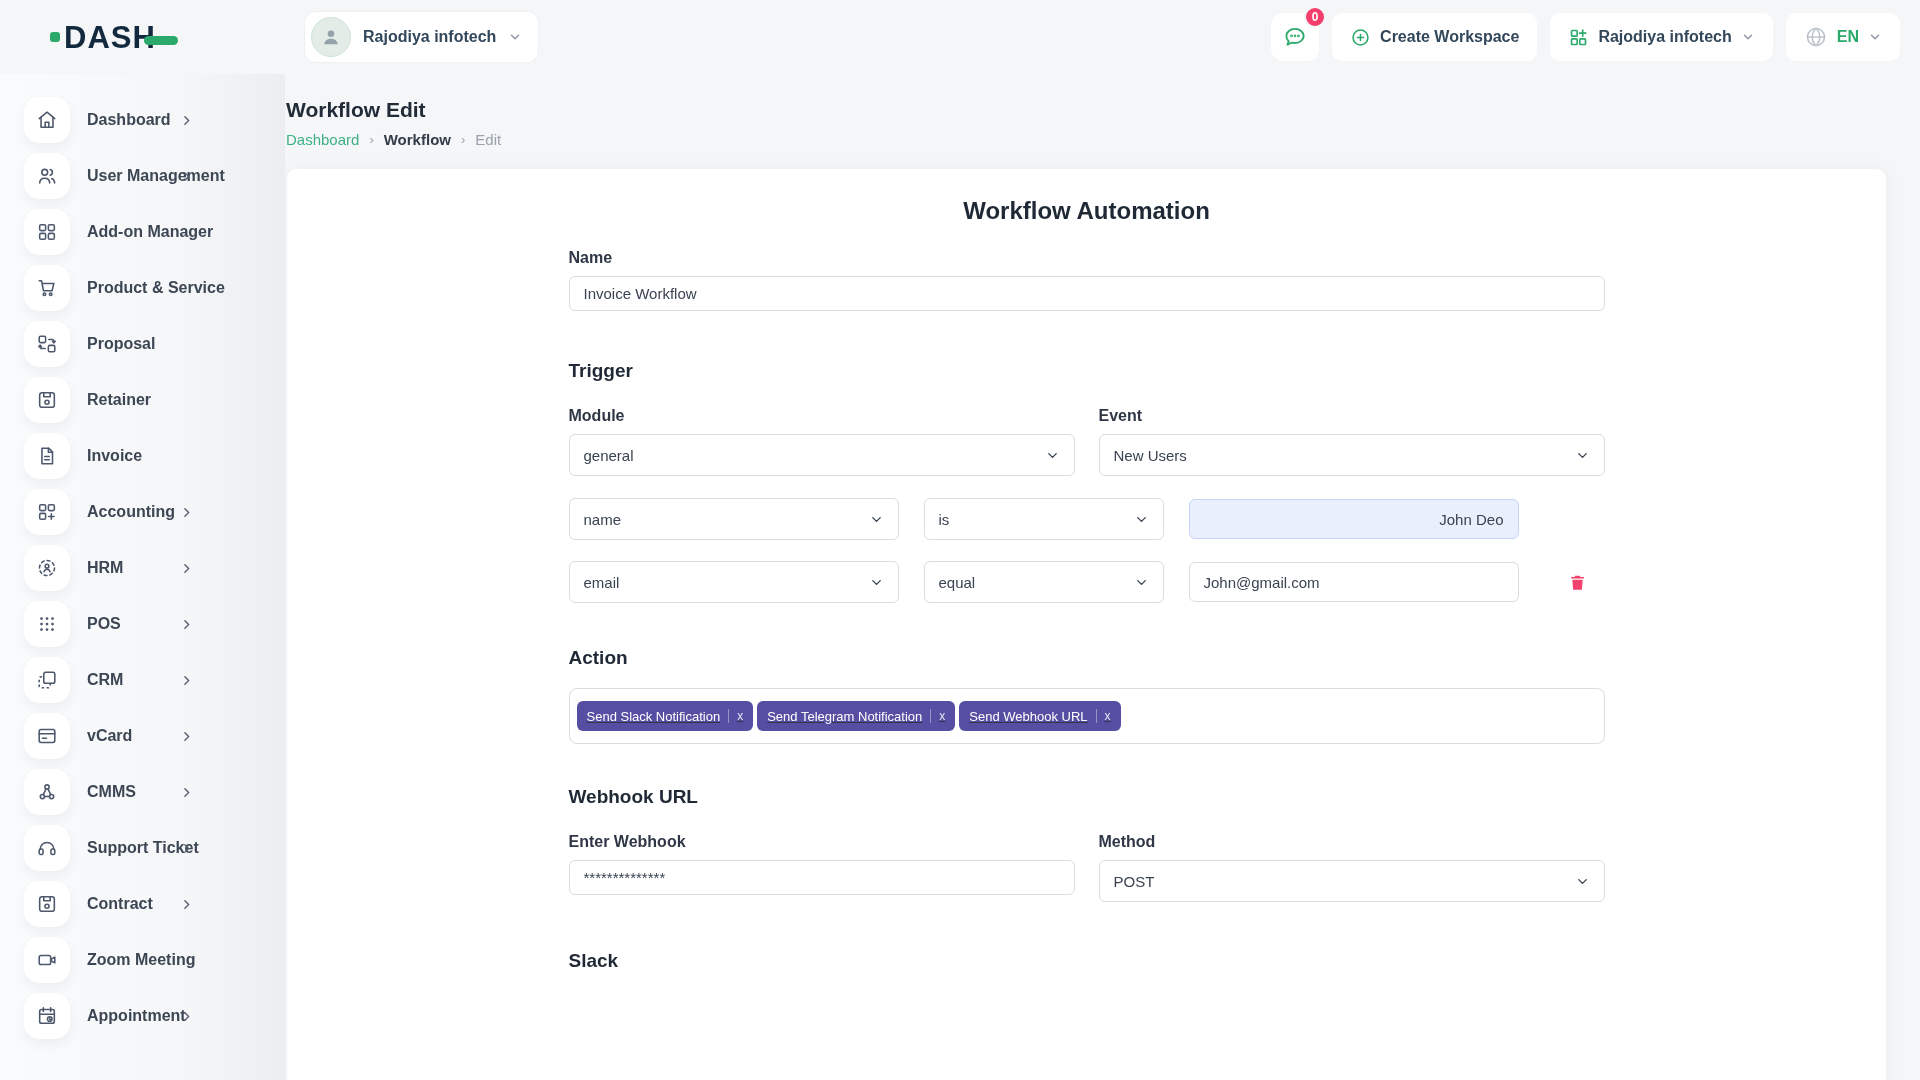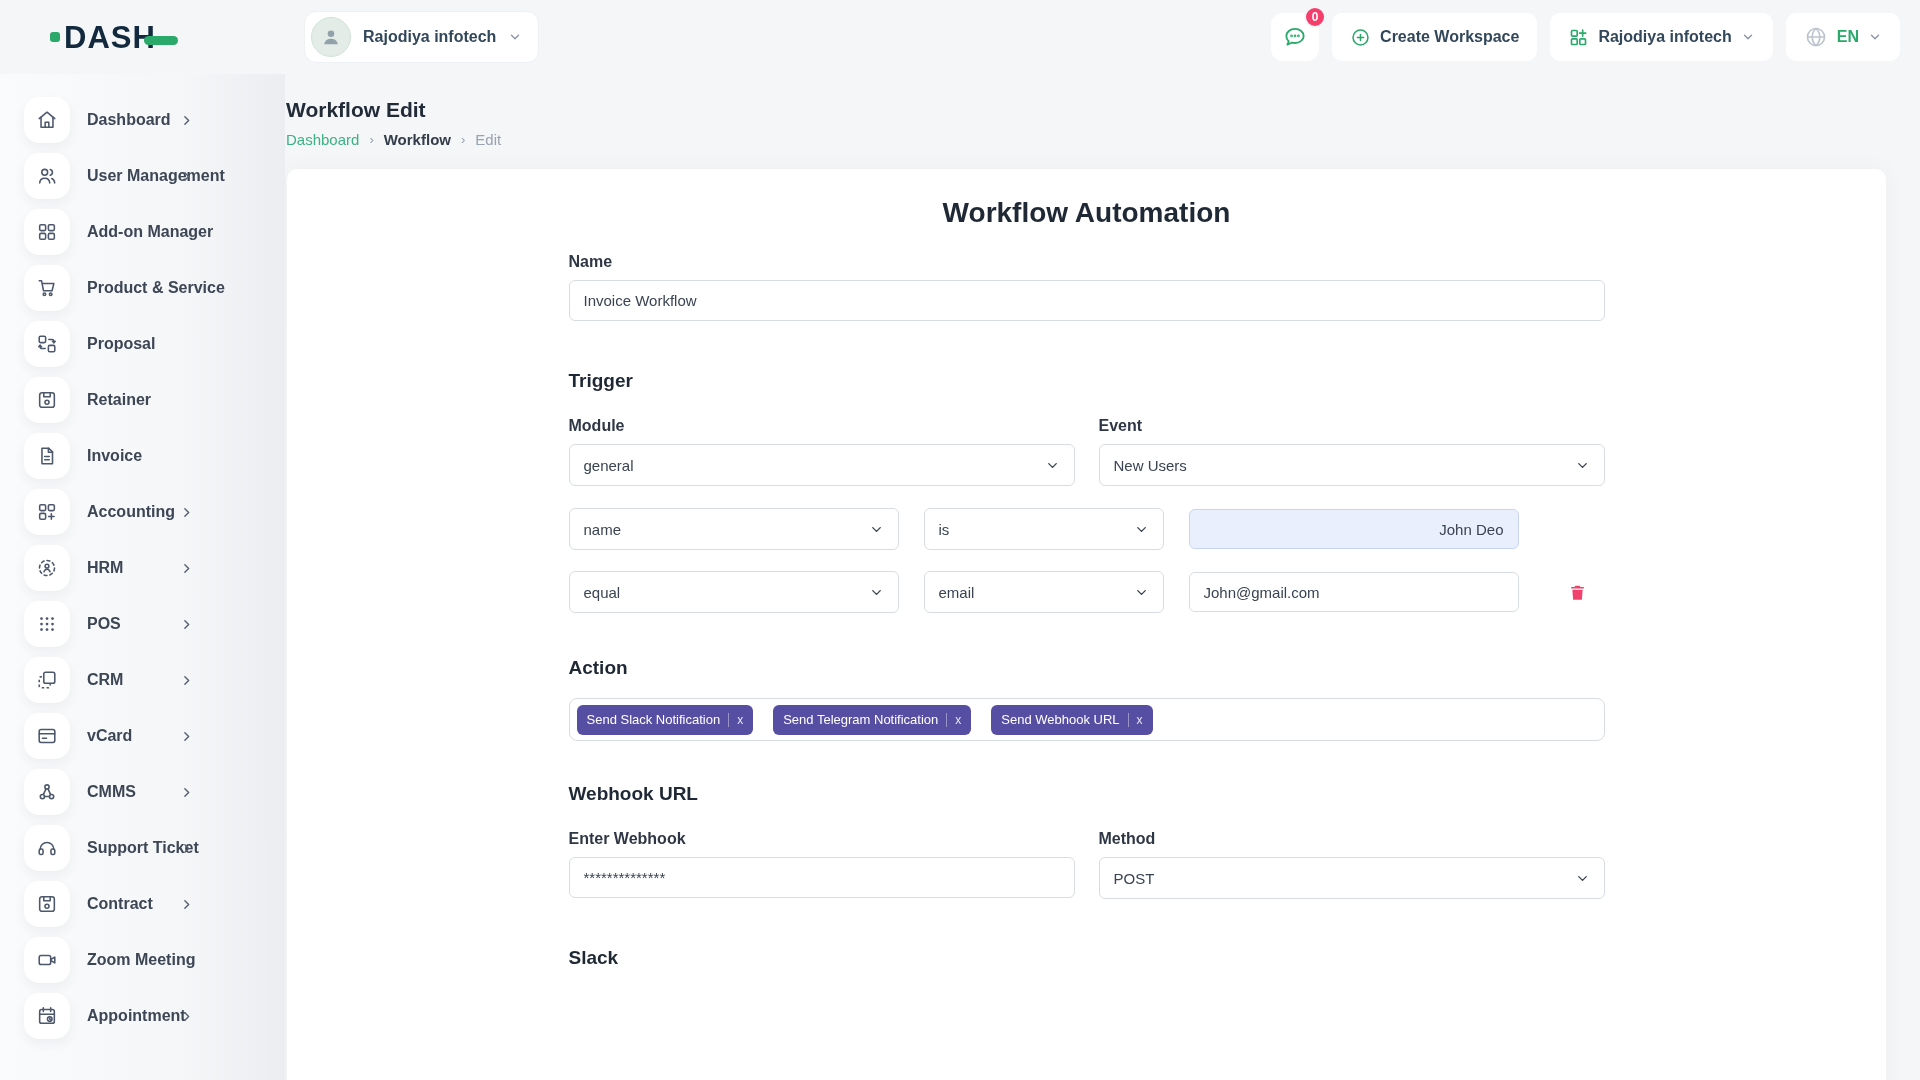--- a/index.html
+++ b/index.html
@@ -47,42 +47,42 @@
   .page-title { font-size:21px; font-weight:700; color:#222b38; }
   .breadcrumb { display:flex; align-items:center; gap:10px; margin-top:9px; font-size:15px; }
   .bc-link { color:#3db183; text-decoration:none; cursor:pointer; }
   .bc-sep { color:#9aa2ae; font-size:13px; }
   .bc-strong { color:#333c49; font-weight:600; }
   .bc-muted { color:#9aa2ae; }
 
   .card { margin:21px 34px 0 2px; background:#fff; border-radius:10px; height:1010px;
     box-shadow:0 0 24px rgba(30,40,60,.04); }
   .form-col { width:1036px; margin:0 auto; padding-top:28px; }
-  .form-title { text-align:center; font-size:28px; font-weight:700; color:#1f2835; margin-bottom:24px; }
+  .form-title { text-align:center; font-size:24px; font-weight:700; color:#1f2835; margin-bottom:24px; }
   .field-label { display:block; font-size:16px; font-weight:600; color:#2f3746; margin-bottom:9px; }
-  .text-input { width:100%; height:41px; border:1px solid #d8dde3; border-radius:6px; padding:0 14px;
+  .text-input { width:100%; height:35px; border:1px solid #d8dde3; border-radius:6px; padding:0 14px;
     font-size:15px; color:#3a4352; font-family:"Liberation Sans", sans-serif; background:#fff; outline:none; }
   .section-h { font-size:19px; font-weight:700; color:#1f2835; margin-top:49px; }
   .grid2 { display:grid; grid-template-columns:506px 506px; column-gap:24px; margin-top:25px; }
   .select { position:relative; height:42px; border:1px solid #d8dde3; border-radius:6px; background:#fff;
     display:flex; align-items:center; padding:0 40px 0 14px; font-size:15px; color:#3a4352; cursor:pointer; }
   .select .sel-chev { position:absolute; right:14px; color:#3a4352; display:flex; }
 
   .cond-head { display:flex; align-items:flex-start; justify-content:space-between; margin-top:46px; }
   .add-btn { width:36px; height:36px; border:none; border-radius:7px; background:#21a464; color:#fff;
     font-size:20px; line-height:1; cursor:pointer; margin-right:-2px; }
   .cond-grid { display:grid; grid-template-columns:330px 240px 330px 1fr; column-gap:25px; row-gap:21px;
     margin-top:22px; align-items:center; }
   .cond-input { height:40px; border:1px solid #d8dde3; border-radius:6px; padding:0 14px; font-size:15px;
     color:#3a4352; font-family:"Liberation Sans", sans-serif; outline:none; width:100%; }
   .cond-input.highlight { background:#e9effc; border-color:#c6d4f7;text-align:right; }
   .trash-btn { background:none; border:none; color:#f1426d; cursor:pointer; justify-self:end; margin-right:18px; display:flex; }
 
   .tags-box { margin-top:19px; min-height:43px; border:1px solid #d8dde3; border-radius:8px;
-    display:flex; align-items:center; gap:20px; padding:5px 7px; }
+    display:flex; align-items:center; gap:4px; padding:12px 7px;text-decoration:underline; }
   .chip { display:flex; align-items:center; gap:8px; background:#564ea2; color:#fff; border-radius:6px;
     height:30px; padding:0 10px; font-size:13px; }
   .chip-div { width:1px; height:14px; background:rgba(255,255,255,.4); }
   .chip-x { cursor:pointer; font-size:12px; color:#e7e5f5; }
   svg { display:block; }
 </style>
 </head>
 <body>
 
 <header class="topbar">
@@ -487,29 +487,29 @@
           <span class="sel-chev">
               <svg width="15" height="15" viewBox="0 0 24 24" fill="none" stroke="currentColor" stroke-width="2.2" stroke-linecap="round" stroke-linejoin="round">
                 <path d="M6 9l6 6 6-6"></path>
               </svg>
             </span>
         </div>
         <input class="cond-input highlight" type="text" value="John Deo" style="">
         <span></span>
 
         <div class="select">
-          <span>equal</span>
+          <span>email</span>
           <span class="sel-chev">
               <svg width="15" height="15" viewBox="0 0 24 24" fill="none" stroke="currentColor" stroke-width="2.2" stroke-linecap="round" stroke-linejoin="round">
                 <path d="M6 9l6 6 6-6"></path>
               </svg>
             </span>
         </div>
         <div class="select">
-          <span>email</span>
+          <span>equal</span>
           <span class="sel-chev">
               <svg width="15" height="15" viewBox="0 0 24 24" fill="none" stroke="currentColor" stroke-width="2.2" stroke-linecap="round" stroke-linejoin="round">
                 <path d="M6 9l6 6 6-6"></path>
               </svg>
             </span>
         </div>
         <input class="cond-input" type="text" value="John@gmail.com" style="">
         <button class="trash-btn">
           <span>
               <svg width="19" height="19" viewBox="0 0 24 24" fill="currentColor">

